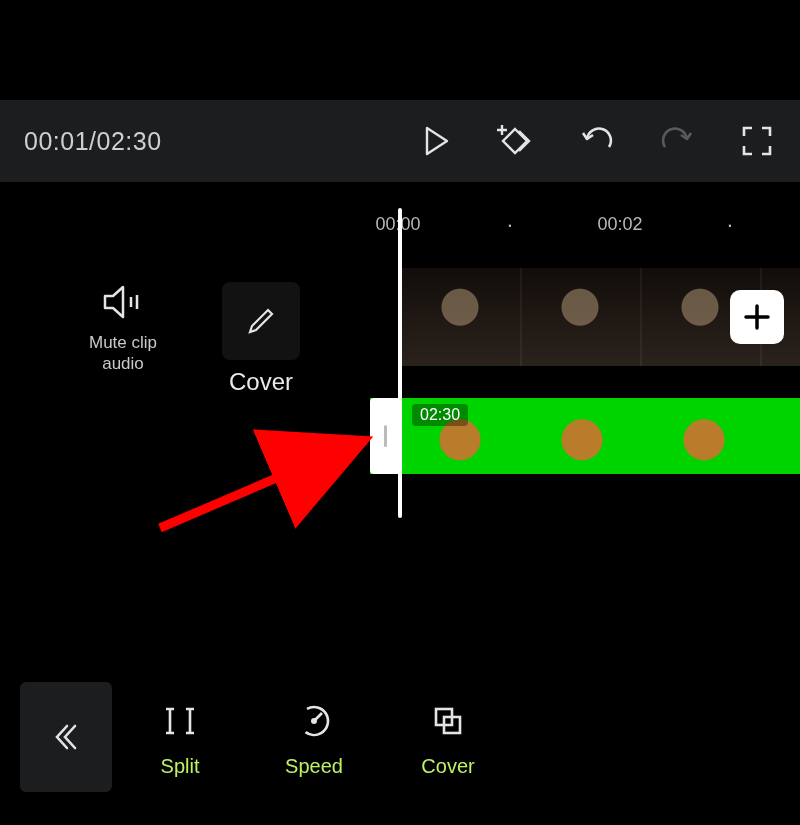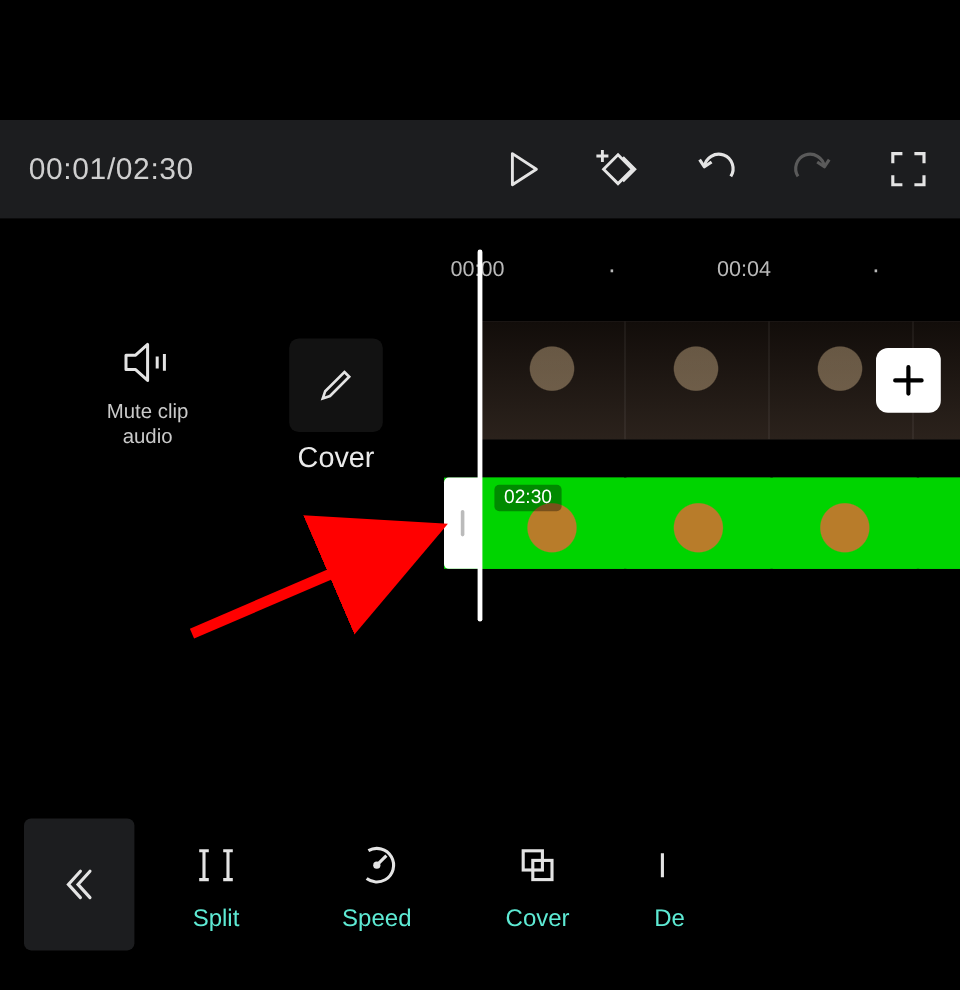--- a/index.html
+++ b/index.html
@@ -14,21 +14,21 @@
     .icon-btn.disabled { color:#5a5a5a; }
     .icon-btn svg { display:block; overflow:visible; }
 
     
     .ruler { position:absolute; left:0; right:0; top:214px; height:34px; color:#b9b9b9; font-size:18px; }
     .ruler span { position:absolute; transform:translateX(-50%); }
     .ruler .dot { font-size:22px; top:-2px; }
 
     
     .timeline { position:absolute; left:0; right:0; top:258px; bottom:150px; }
-    .side-controls { position:absolute; left:68px; top:24px; display:flex; gap:47px; align-items:flex-start; }
+    .side-controls { position:absolute; left:68px; top:24px; display:flex; gap:28px; align-items:flex-start; }
     .side-item { display:flex; flex-direction:column; align-items:center; width:110px; }
     .side-item .lbl { color:#c9c9c9; font-size:17px; text-align:center; line-height:1.25; margin-top:10px; }
     .cover-tile { width:78px; height:78px; background:#121212; border-radius:8px; display:flex; align-items:center; justify-content:center; }
     .cover-tile svg { color:#e4e4e4; }
     .cover-lbl { color:#eaeaea; font-size:24px; margin-top:8px; }
 
     
     .track1 { position:absolute; left:400px; right:0; top:10px; height:98px; background:#262626; display:flex; }
     .frame { flex:0 0 120px; height:100%; background:#3a2f28;
       background-image:
@@ -54,21 +54,21 @@
 
     
     .playhead { position:absolute; left:398px; top:208px; width:4px; height:310px; background:#fff; border-radius:2px; }
 
     
     .bottombar { position:absolute; left:0; right:0; bottom:28px; height:120px; display:flex; align-items:center; }
     .back-btn { width:92px; height:110px; background:#1c1d1f; border-radius:6px; display:flex; align-items:center; justify-content:center; margin-left:20px; }
     .tools { display:flex; gap:46px; margin-left:24px; }
     .tool { display:flex; flex-direction:column; align-items:center; width:88px; }
     .tool .ti { height:48px; display:flex; align-items:center; justify-content:center; }
-    .tool .tl { color:#5eead4; font-size:20px; margin-top:10px; }
+    .tool .tl { color:#bef264; font-size:20px; margin-top:10px; }
   </style>
 </head>
 <body>
 
 <div class="stage">
 
   <div class="topbar">
     <div class="time-readout">
       <span>00:01</span><span>/</span><span>02:30</span>
     </div>
@@ -101,21 +101,21 @@
         <svg width="30" height="30" viewBox="0 0 30 30">
           <path d="M2 10 L2 2 L10 2 M20 2 L28 2 L28 10 M28 20 L28 28 L20 28 M10 28 L2 28 L2 20" fill="none" stroke="currentColor" stroke-width="2.6"></path>
         </svg>
       </div>
     </div>
   </div>
 
   <div class="ruler">
     <span style="left:398px">00:00</span>
     <span class="dot" style="left:510px">·</span>
-    <span style="left:620px">00:04</span>
+    <span style="left:620px">00:02</span>
     <span class="dot" style="left:730px">·</span>
   </div>
 
   <div class="timeline">
     <div class="side-controls">
       <div class="side-item">
         <svg width="44" height="40" viewBox="0 0 44 40">
           <path d="M4 14 L12 14 L22 5 L22 35 L12 26 L4 26 Z" fill="none" stroke="#e4e4e4" stroke-width="2.5" stroke-linejoin="round"></path>
           <path d="M30 15 L30 25 M36 13 L36 27" stroke="#e4e4e4" stroke-width="2.5"></path>
         </svg>
@@ -192,24 +192,16 @@
       </div>
       <div class="tool">
         <div class="ti">
             <svg width="40" height="40" viewBox="0 0 40 40">
               <rect x="8" y="8" width="16" height="16" fill="none" stroke="#e4e4e4" stroke-width="2.6"></rect>
               <rect x="16" y="16" width="16" height="16" fill="none" stroke="#e4e4e4" stroke-width="2.6"></rect>
             </svg>
           </div>
         <div class="tl">Cover</div>
       </div>
-      <div class="tool" style="width:40px;">
-        <div class="ti">
-            <svg width="20" height="40" viewBox="0 0 20 40">
-              <path d="M4 10 L4 30" stroke="#e4e4e4" stroke-width="2.6"></path>
-            </svg>
-          </div>
-        <div class="tl">De</div>
-      </div>
     </div>
   </div>
 
 </div>
 
 </body></html>

